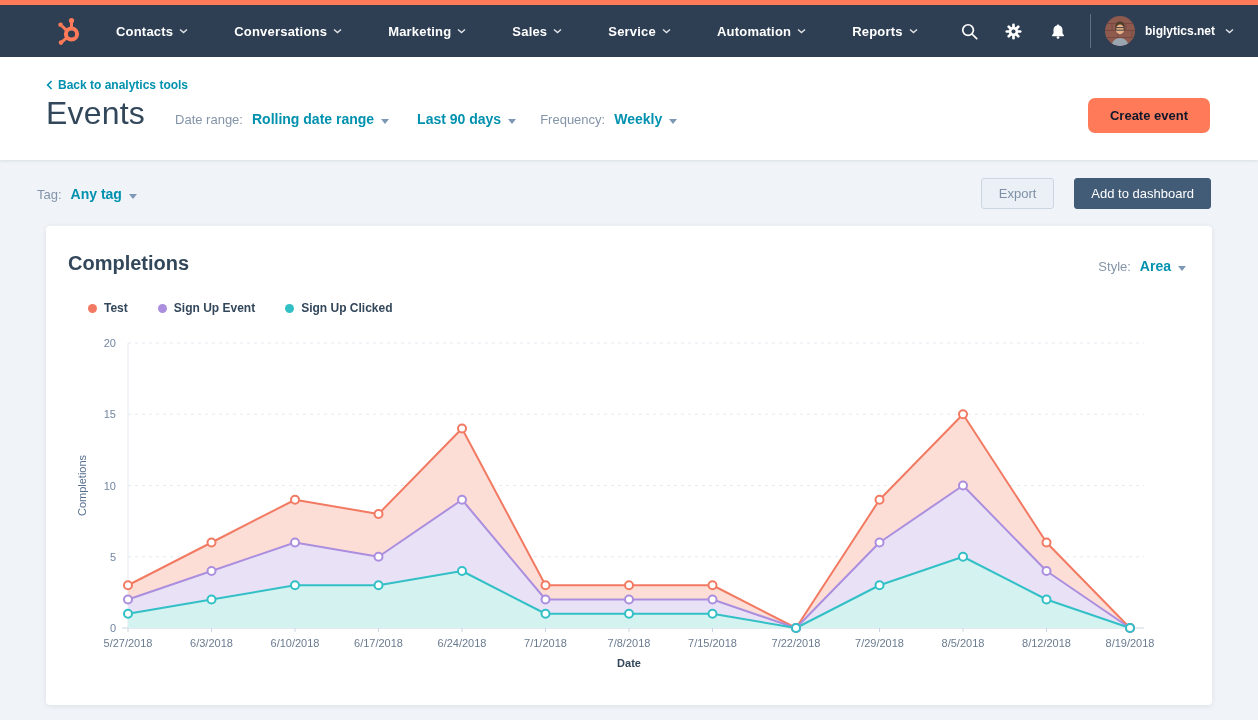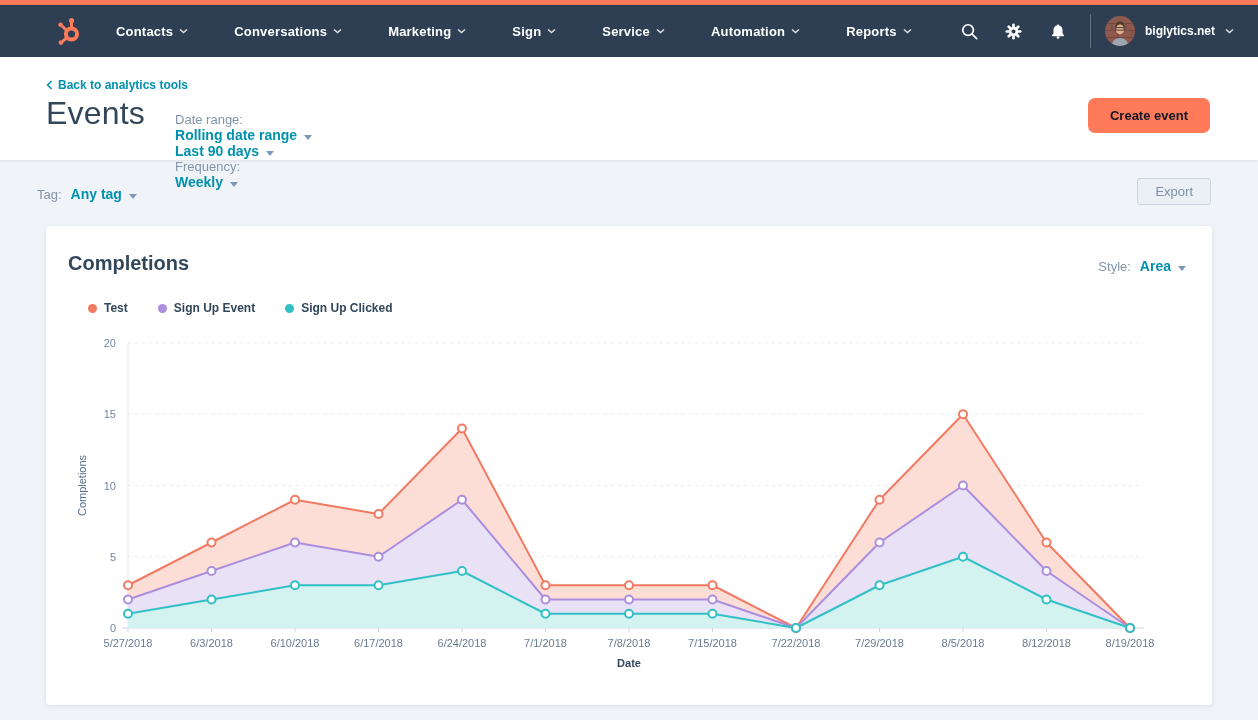--- a/index.html
+++ b/index.html
@@ -20,21 +20,21 @@
   .account { display:flex; align-items:center; gap:10px; cursor:pointer; }
   .account-name { color:#fff; font-size:12px; font-weight:700; }
 
   
   .header { position:absolute; top:57px; left:0; width:1258px; height:103px; background:#fff;
             box-shadow:0 1px 3px rgba(45,62,80,.12); }
   .back-link { position:absolute; left:46px; top:21px; color:#0091ae; font-size:12px; font-weight:600;
                display:flex; align-items:center; gap:5px; cursor:pointer; }
   .header-row { position:absolute; left:46px; top:38px; display:flex; align-items:baseline; }
   .page-title { font-size:32px; font-weight:400; color:#33475b; letter-spacing:.2px; }
-  .filters { display:flex; align-items:flex-start; margin-left:30px;flex-direction:column; }
+  .filters { display:flex; align-items:flex-end; margin-left:30px; }
   .filter-label { color:#8494a9; font-size:13px; margin-right:9px; }
   .dd-link { color:#0091ae; font-size:14px; font-weight:700; cursor:pointer; white-space:nowrap; }
   .caret { display:inline-block; width:0; height:0; border-left:4px solid transparent;
            border-right:4px solid transparent; border-top:5px solid #7c98b6; margin-left:7px; }
   .gap28 { width:28px; } .gap24 { width:24px; }
   .btn-primary { position:absolute; right:48px; top:41px; background:#ff7a59; color:#0f172a; border:none;
                  font-family:inherit; font-size:13px; font-weight:600; padding:10px 22px;
                  border-radius:7px; cursor:pointer; }
 
   
@@ -88,21 +88,21 @@
           <path d="M1 1.4l3.5 3.1L8 1.4" fill="none" stroke="rgba(255,255,255,.85)" stroke-width="1.4"></path>
         </svg>
       </div>
     <div class="nav-item">
         <span>Marketing</span>
         <svg width="9" height="6" viewBox="0 0 9 6">
           <path d="M1 1.4l3.5 3.1L8 1.4" fill="none" stroke="rgba(255,255,255,.85)" stroke-width="1.4"></path>
         </svg>
       </div>
     <div class="nav-item">
-        <span>Sign</span>
+        <span>Sales</span>
         <svg width="9" height="6" viewBox="0 0 9 6">
           <path d="M1 1.4l3.5 3.1L8 1.4" fill="none" stroke="rgba(255,255,255,.85)" stroke-width="1.4"></path>
         </svg>
       </div>
     <div class="nav-item">
         <span>Service</span>
         <svg width="9" height="6" viewBox="0 0 9 6">
           <path d="M1 1.4l3.5 3.1L8 1.4" fill="none" stroke="rgba(255,255,255,.85)" stroke-width="1.4"></path>
         </svg>
       </div>
@@ -191,20 +191,21 @@
   <button class="btn-primary">Create event</button>
 </header>
 
 <div class="tagrow">
   <div class="tag-group">
     <span class="filter-label">Tag:</span>
     <span class="dd-link"><span>Any tag</span><span class="caret"></span></span>
   </div>
   <div class="tagrow-buttons">
     <button class="btn-secondary">Export</button>
+    <button class="btn-dark">Add to dashboard</button>
   </div>
 </div>
 
 <section class="card">
   <h2 class="card-title">Completions</h2>
   <div class="style-control">
     <span class="filter-label">Style:</span>
     <span class="dd-link"><span>Area</span><span class="caret"></span></span>
   </div>
   <div class="legend">

